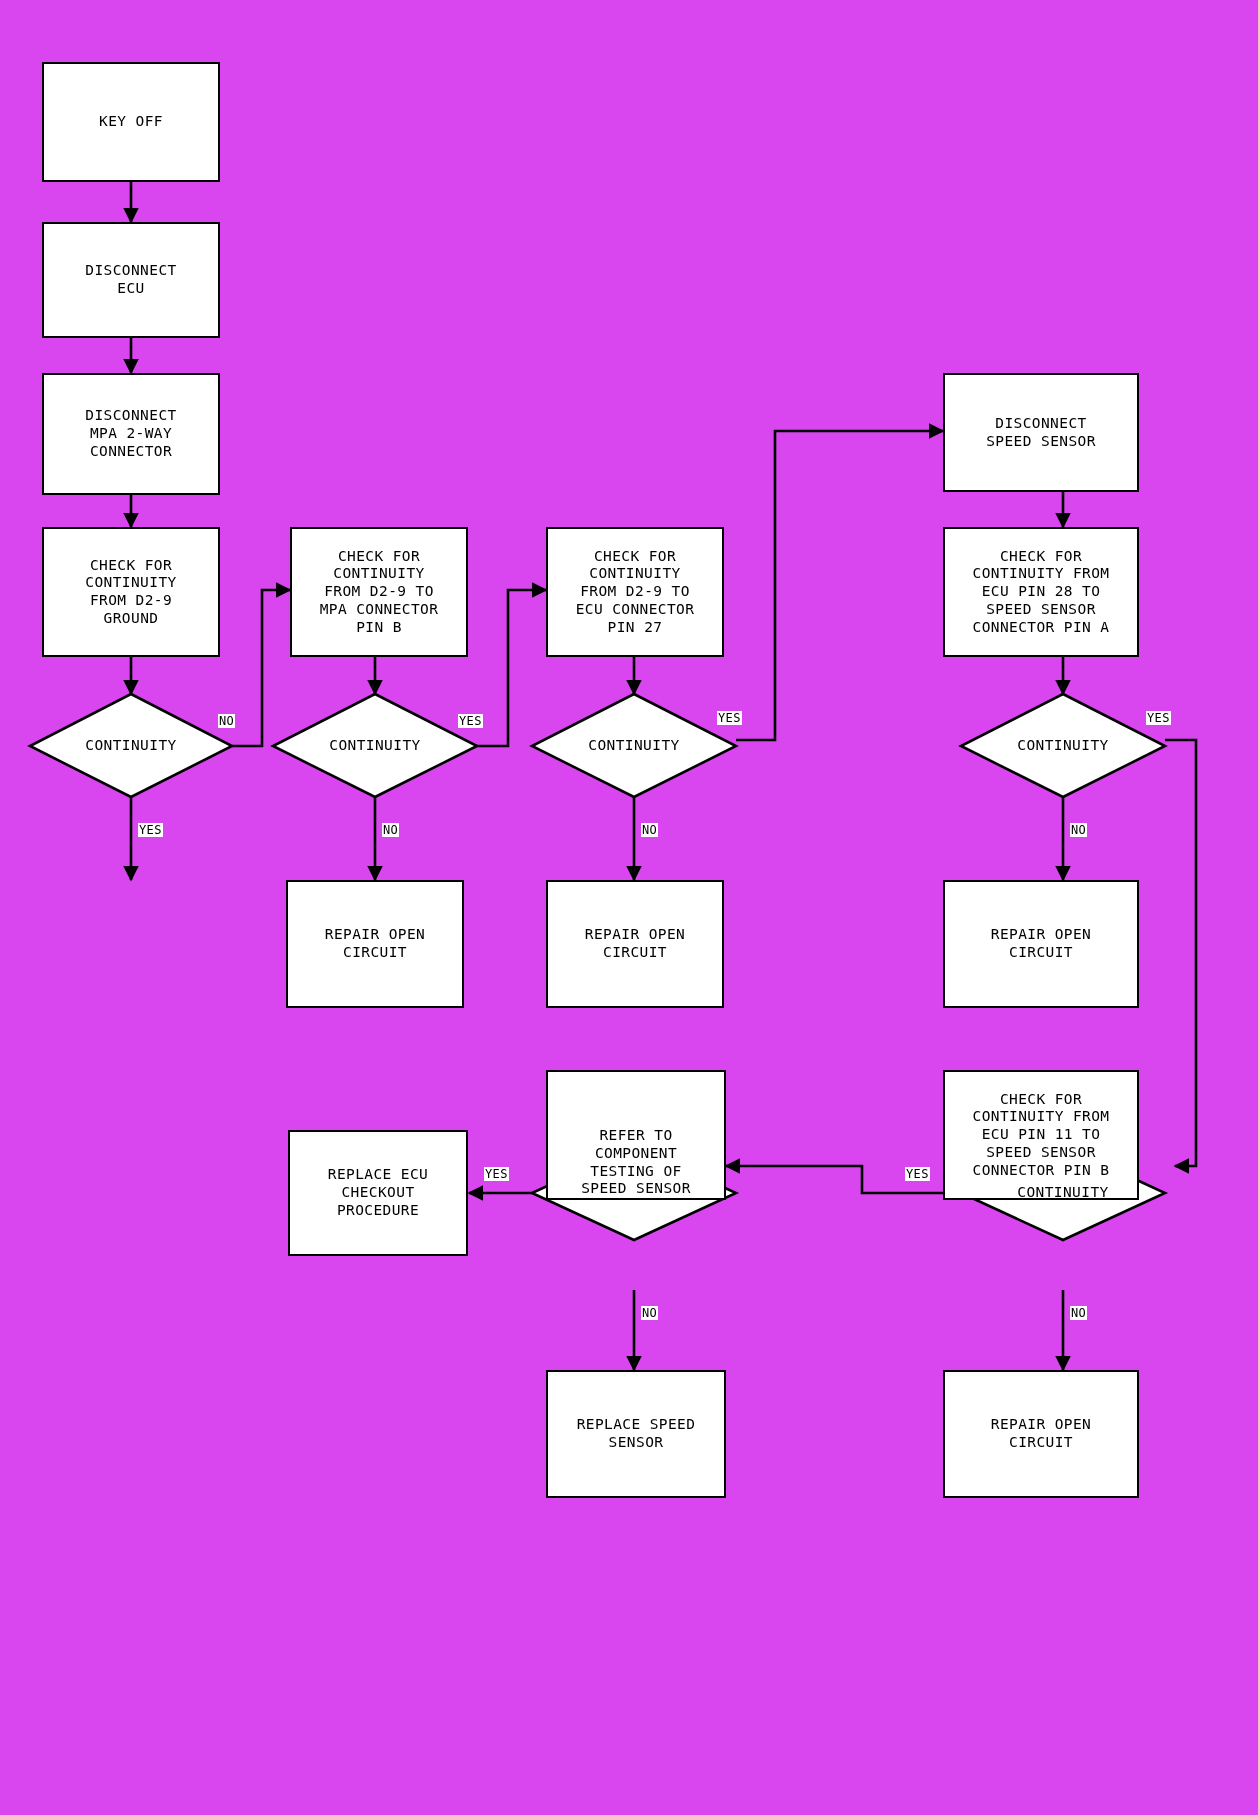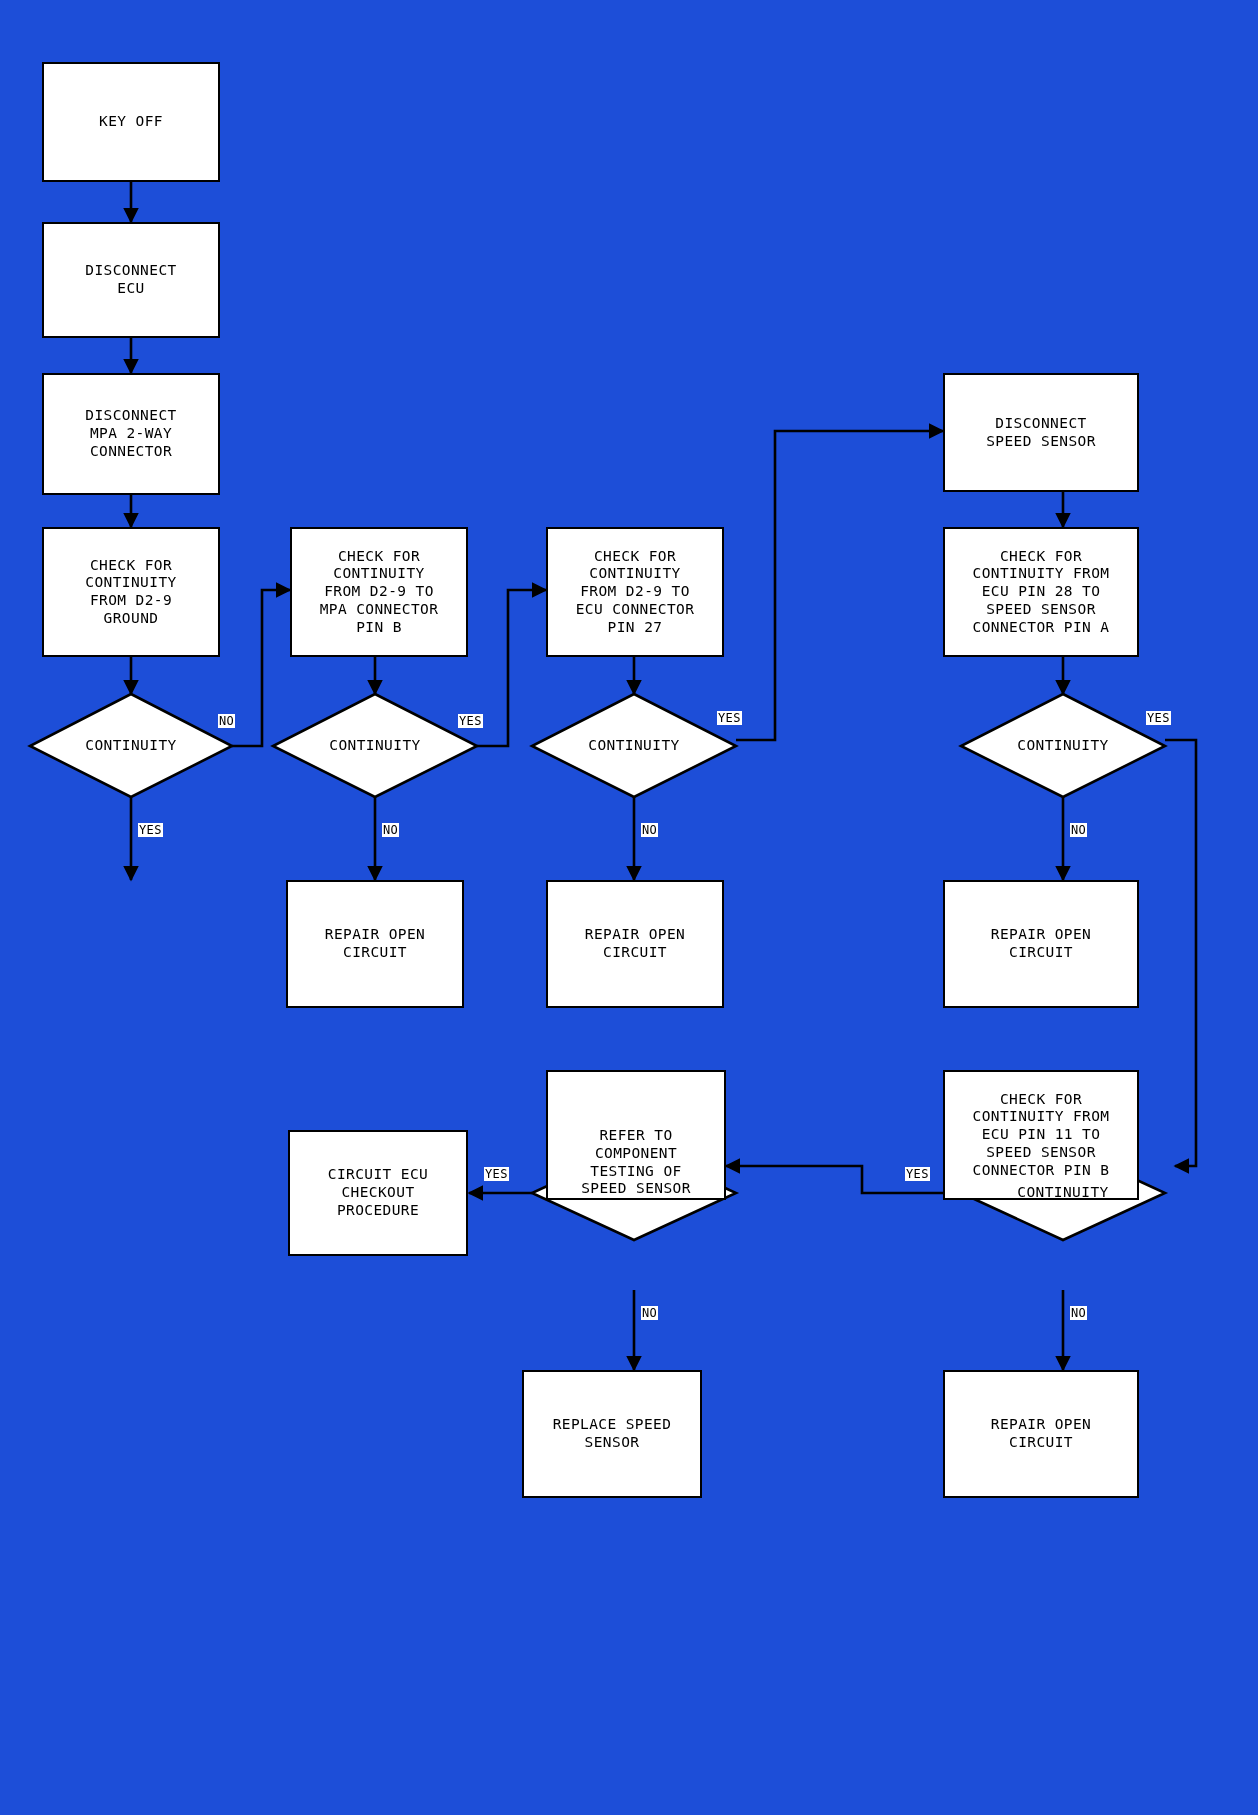--- a/index.html
+++ b/index.html
@@ -7,21 +7,21 @@
     padding: 0;
     background: #ffffff;
   }
   body {
     font-family: "DejaVu Sans Mono", "Liberation Mono", monospace;
   }
   #canvas {
     position: relative;
     width: 1258px;
     height: 1815px;
-    background: #1d4ed8;
+    background: #d946ef;
     overflow: hidden;
   }
   #svg-layer {
     position: absolute;
     left: 0;
     top: 0;
     width: 1258px;
     height: 1815px;
   }
   .node {
@@ -218,26 +218,26 @@
 
   <div class="node process" style="left:546px; top:1070px; width:180px; height:130px;align-items:flex-end;">
     <span>REFER TO
 COMPONENT
 TESTING OF
 SPEED SENSOR</span>
   </div>
 
 
   <div class="node process" style="left:288px; top:1130px; width:180px; height:126px;">
-    <span>CIRCUIT ECU
+    <span>REPLACE ECU
 CHECKOUT
 PROCEDURE</span>
   </div>
 
-  <div class="node process" style="left:522px; top:1370px; width:180px; height:128px;">
+  <div class="node process" style="left:546px; top:1370px; width:180px; height:128px;">
     <span>REPLACE SPEED
 SENSOR</span>
   </div>
 
   <div class="edge-label" style="left:138px; top:823px;">YES</div>
   <div class="edge-label" style="left:218px; top:714px;">NO</div>
 
   <div class="edge-label" style="left:382px; top:823px;">NO</div>
   <div class="edge-label" style="left:458px; top:714px;">YES</div>
 

